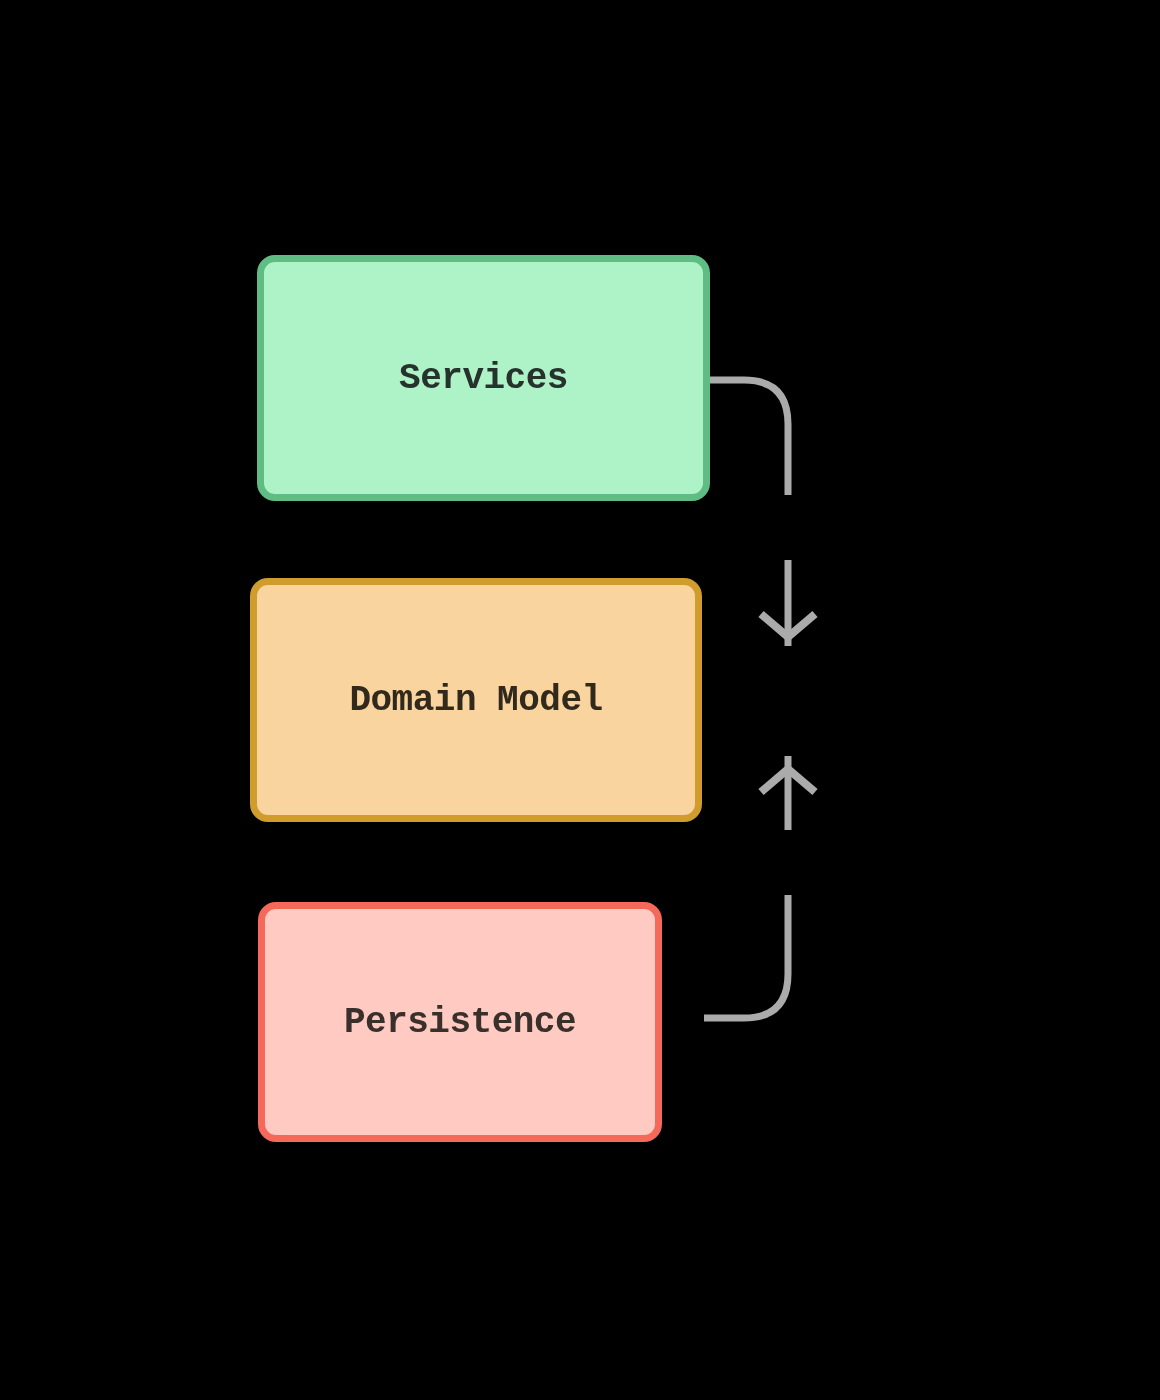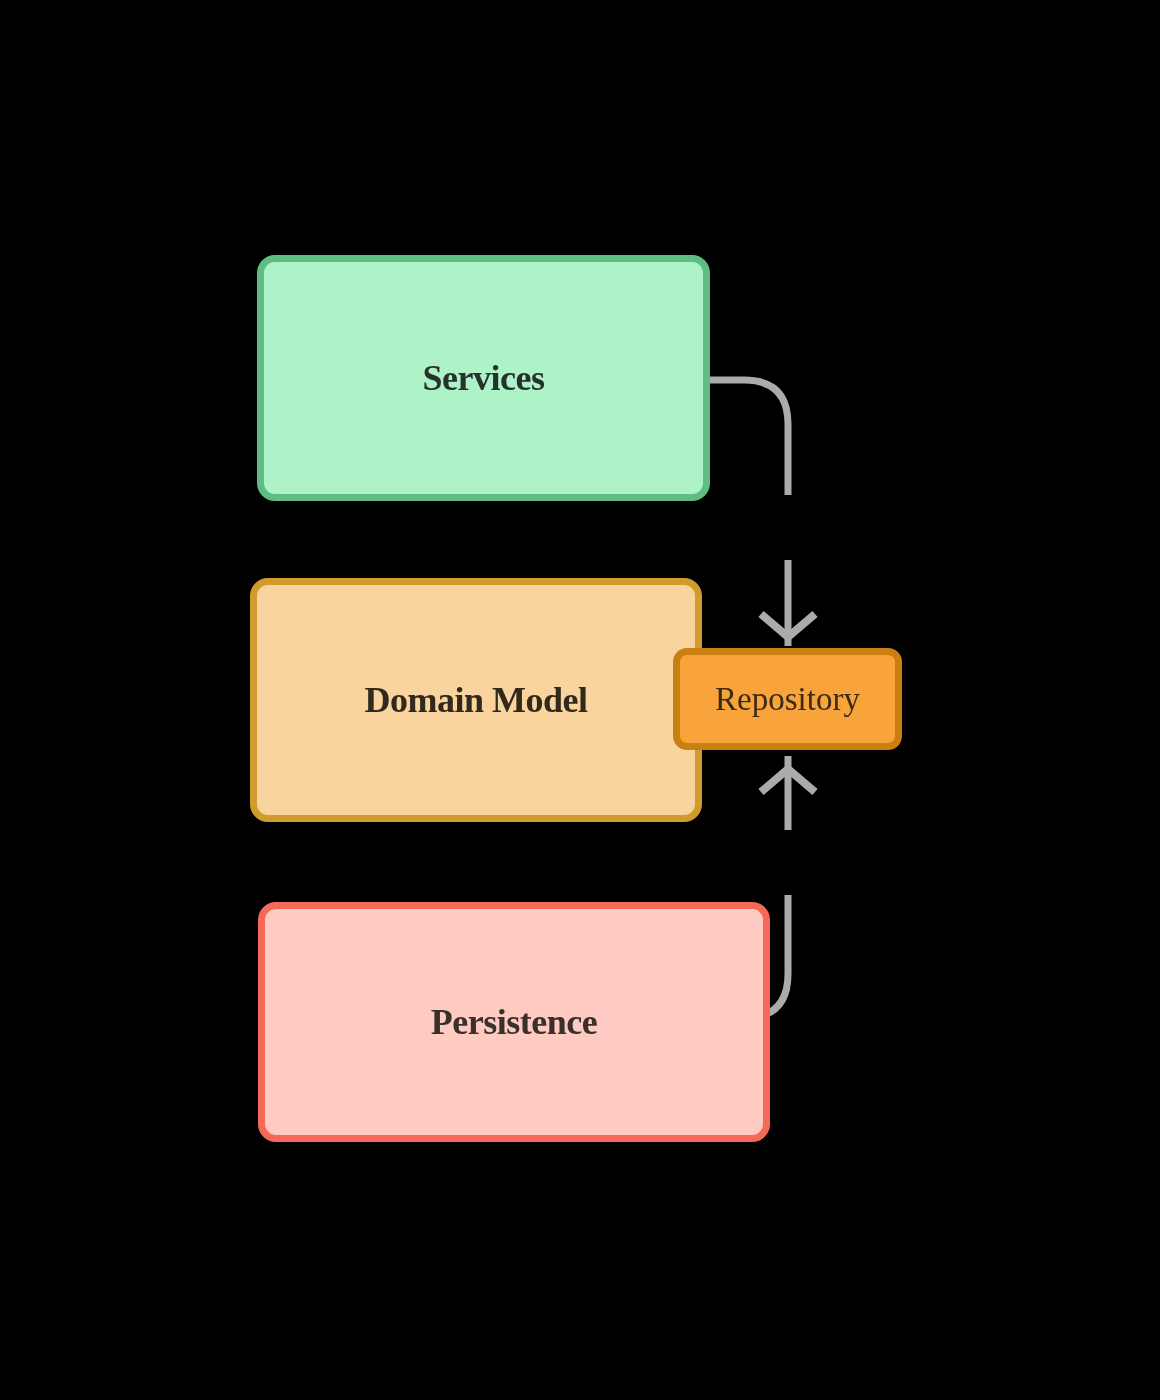--- a/index.html
+++ b/index.html
@@ -6,21 +6,21 @@
     margin: 0;
     padding: 0;
     background: #000000;
   }
   .canvas {
     position: relative;
     width: 1160px;
     height: 1400px;
     background: #000000;
     overflow: hidden;
-    font-family: Liberation Serif, serif;
+    font-family: Liberation Mono, monospace;
   }
   .connectors {
     position: absolute;
     left: 0;
     top: 0;
     z-index: 1;
     pointer-events: none;
   }
   .node {
     position: absolute;
@@ -48,21 +48,21 @@
     left: 250px; top: 578px;
     width: 452px; height: 244px;
     background: #F9D49E;
     border: 7px solid #D09D2D;
     border-radius: 18px;
     color: #31291C;
     z-index: 2;
   }
   .node-persistence {
     left: 258px; top: 902px;
-    width: 512px; height: 240px;
+    width: 404px; height: 240px;
     background: #FECAC2;
     border: 7px solid #F5695B;
     border-radius: 18px;
     color: #392F2B;
     z-index: 2;
   }
   .node-repository {
     left: 673px; top: 648px;
     width: 229px; height: 102px;
     background: #F8A43B;
@@ -98,21 +98,18 @@
   </svg>
 
   <div class="node node-services">
     <span class="node-label">Services</span>
   </div>
 
   <div class="node node-domain-model">
     <span class="node-label">Domain Model</span>
   </div>
 
-  <div class="node node-repository">
-    <span class="node-label">Repository</span>
-  </div>
 
   <div class="node node-persistence">
     <span class="node-label">Persistence</span>
   </div>
 
 </div>
 
 </body></html>

